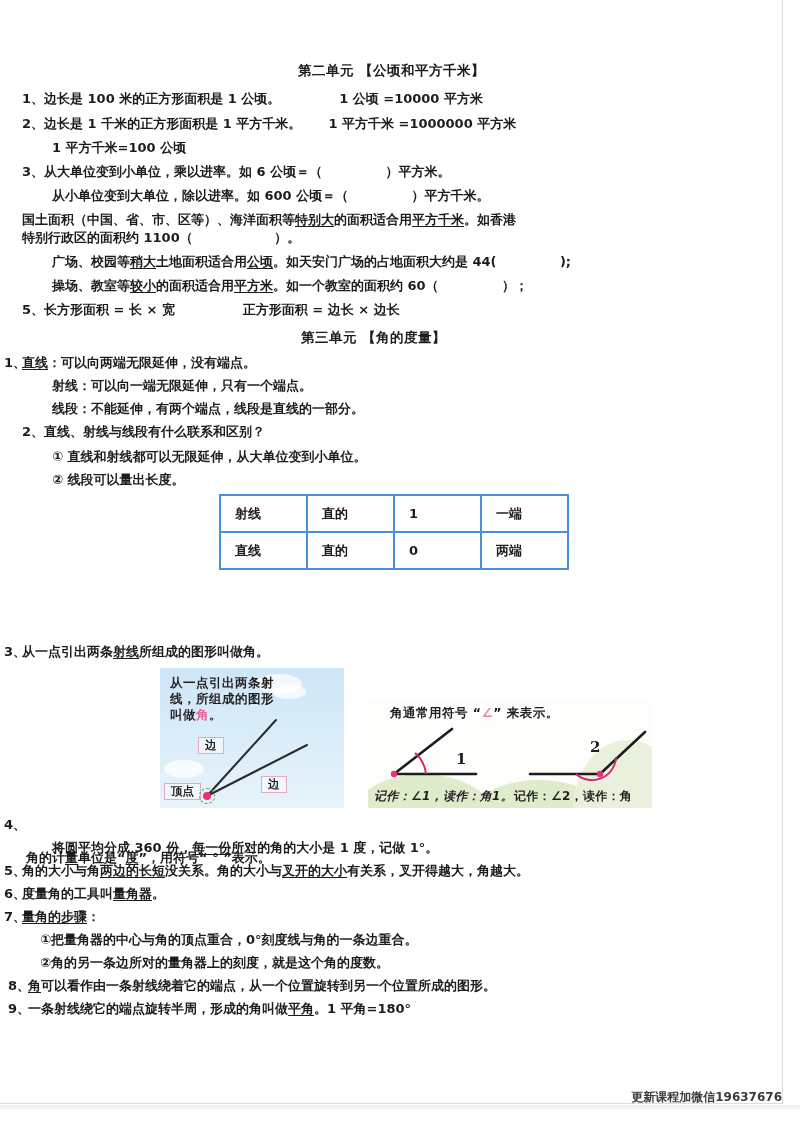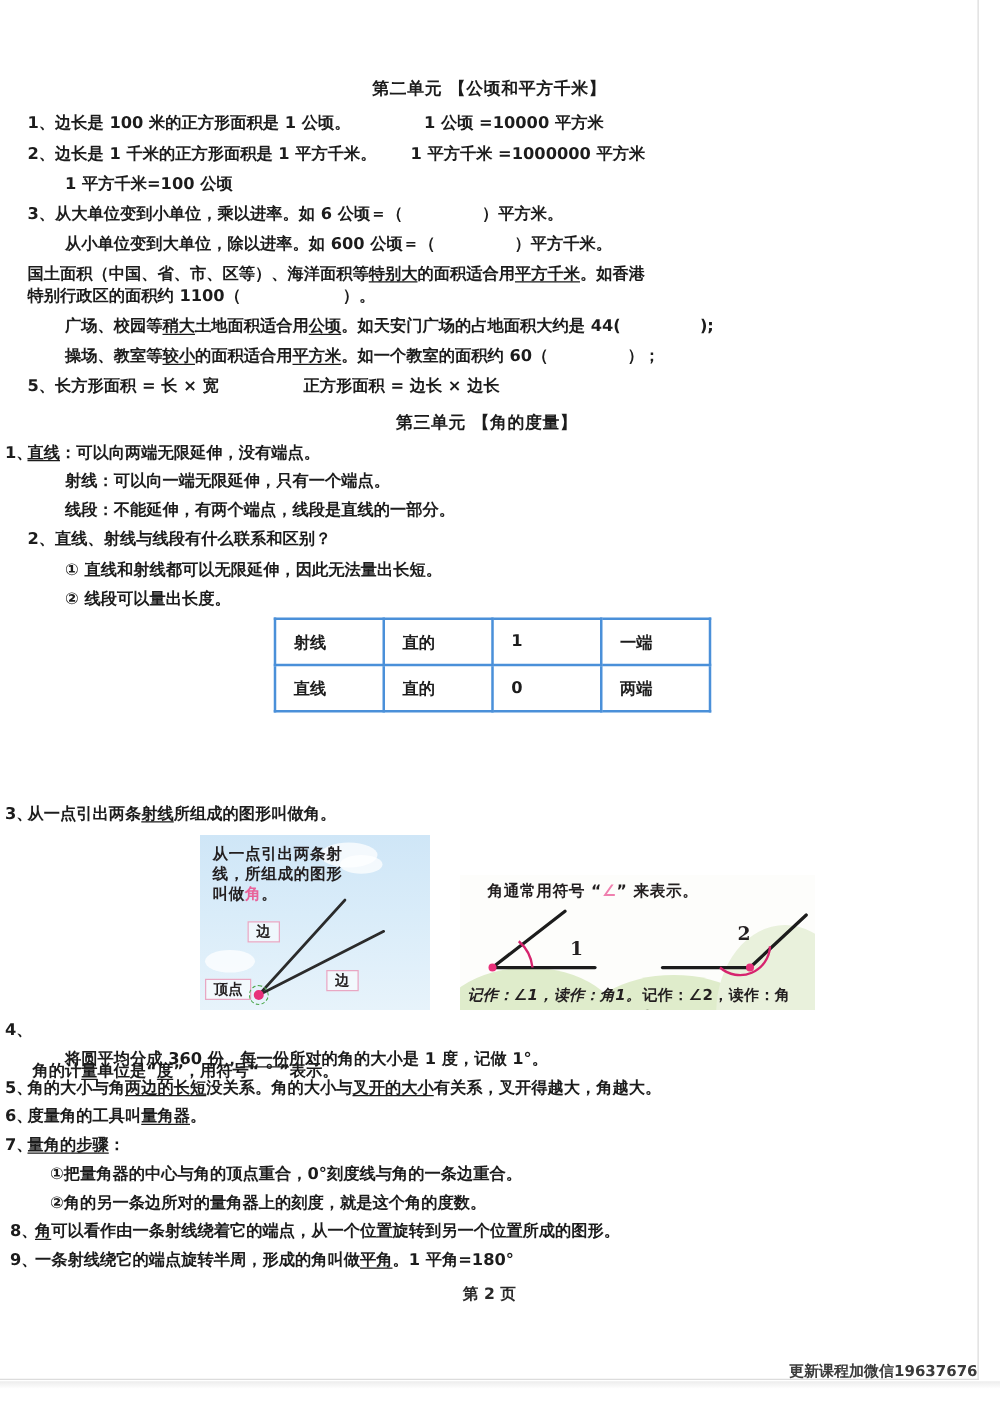--- a/index.html
+++ b/index.html
@@ -204,30 +204,30 @@
     <div class="line abs" style="left:52px; top:189px;">从小单位变到大单位，除以进率。如 600 公顷＝（              ）平方千米。</div>
 
     <div class="line abs" style="left:22px; top:213px;">国土面积（中国、省、市、区等）、海洋面积等<span class="u">特别大</span>的面积适合用<span class="u">平方千米</span>。如香港</div>
     <div class="abs line" style="left:22px; top:213px; width:0;"></div>
     <div class="line abs" style="left:22px; top:231px;">特别行政区的面积约 1100（                  ）。</div>
 
     <div class="line abs" style="left:52px; top:255px;">广场、校园等<span class="u">稍大</span>土地面积适合用<span class="u">公顷</span>。如天安门广场的占地面积大约是 44(              );</div>
     <div class="line abs" style="left:52px; top:279px;">操场、教室等<span class="u">较小</span>的面积适合用<span class="u">平方米</span>。如一个教室的面积约 60（              ）；</div>
     <div class="line abs" style="left:22px; top:303px;">5、长方形面积 = 长 × 宽               正方形面积 = 边长 × 边长</div>
 
-    <div class="unit-title abs" style="left:16px; top:329px; width:747px;">第三单元    【角的度量】</div>
+    <div class="unit-title abs" style="left:0; top:329px; width:747px;">第三单元    【角的度量】</div>
 
     <div class="line abs" style="left:22px; top:356px;"><span class="u">直线</span>：可以向两端无限延伸，没有端点。</div>
     <div class="line abs" style="left:22px; top:356px;"><span style="visibility:hidden">　</span></div>
     <div class="line abs" style="left:4px; top:356px;">1、</div>
     <div class="line abs" style="left:52px; top:379px;">射线：可以向一端无限延伸，只有一个端点。</div>
     <div class="line abs" style="left:52px; top:402px;">线段：不能延伸，有两个端点，线段是直线的一部分。</div>
 
     <div class="line abs" style="left:22px; top:425px;text-align:center;">2、直线、射线与线段有什么联系和区别？</div>
-    <div class="line abs" style="left:52px; top:450px;">① 直线和射线都可以无限延伸，因此无法量出长短。</div>
+    <div class="line abs" style="left:52px; top:450px;">① 直线和射线都可以无限延伸，从大单位变到小单位。</div>
     <div class="line abs" style="left:52px; top:473px;">② 线段可以量出长度。</div>
 
     <div class="line abs" style="left:52px; top:472px;"></div>
 
     <table class="tbl">
       <tbody>
       <tr>
         <td>射线</td>
         <td>直的</td>
         <td>1</td>
@@ -312,17 +312,16 @@
     <div class="line abs" style="left:40px; top:956px;">②角的另一条边所对的量角器上的刻度，就是这个角的度数。</div>
 
     <div class="line abs" style="left:28px; top:979px;"><span class="u">角</span>可以看作由一条射线绕着它的端点，从一个位置旋转到另一个位置所成的图形。</div>
     <div class="line abs" style="left:8px; top:979px;">8、</div>
 
     <div class="line abs" style="left:28px; top:1002px;">一条射线绕它的端点旋转半周，形成的角叫做<span class="u">平角</span>。1 平角=180°</div>
     <div class="line abs" style="left:8px; top:1002px;">9、</div>
 
   </div>
 
-  <div class="footer-page">第 2 页</div>
 </div>
 
 <div class="footer-note">更新课程加微信19637676</div>
 <div class="page-shadow"></div>
 
 </body></html>

